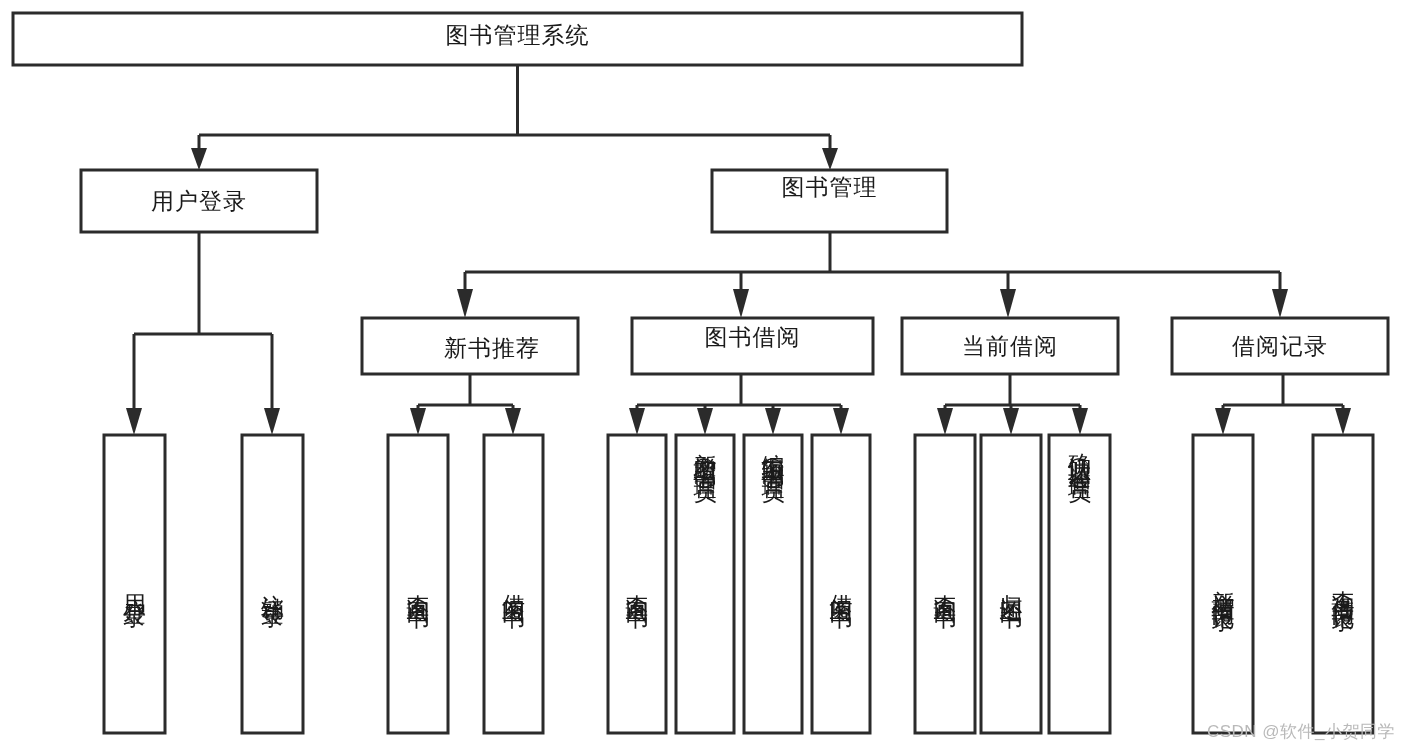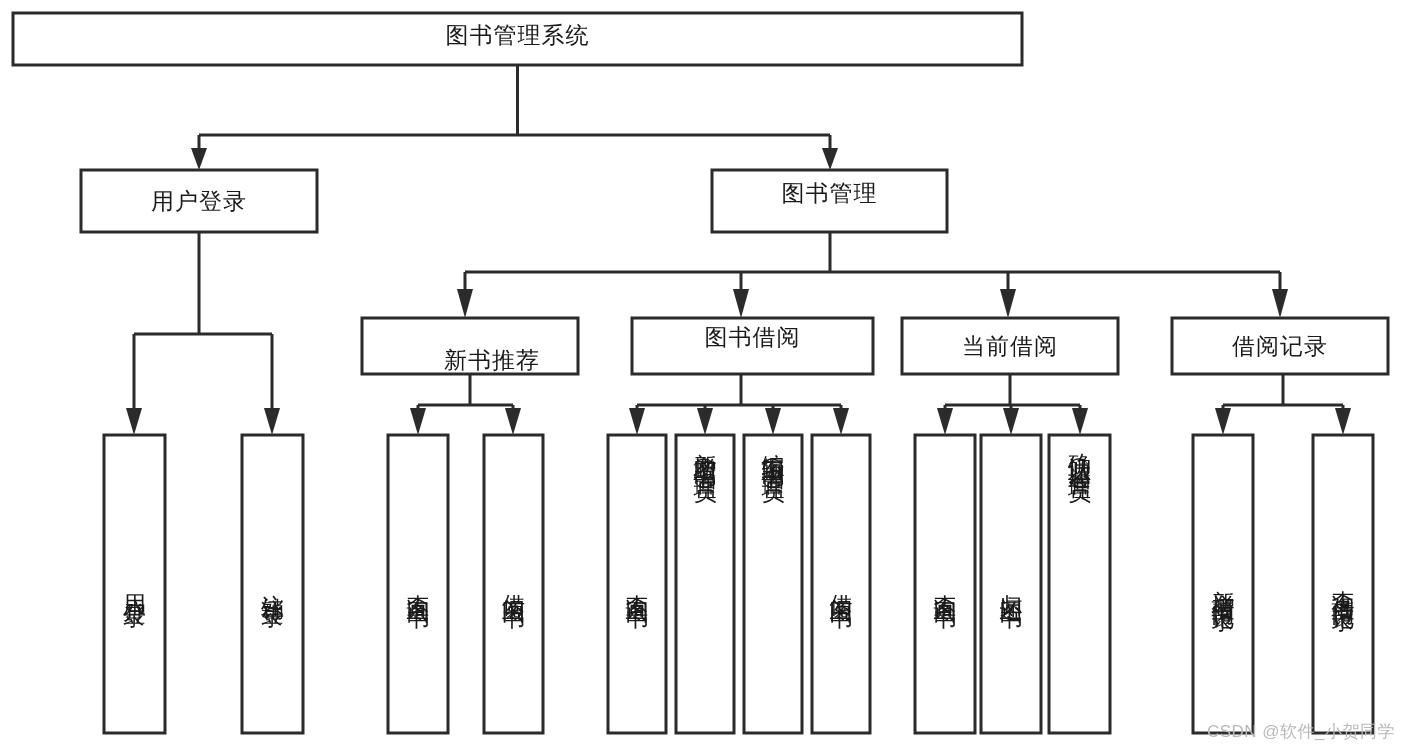--- a/index.html
+++ b/index.html
@@ -182,25 +182,25 @@
     </g>
   </svg>
 
   <div class="hlabel-wrap" style="left:13px; top:13px; width:1009px; height:44px;">
     <span class="hlabel-text">图书管理系统</span>
   </div>
 
   <div class="hlabel-wrap" style="left:81px; top:170px; width:236px; height:62px;">
     <span class="hlabel-text">用户登录</span>
   </div>
-  <div class="hlabel-wrap" style="left:712px; top:170px; width:235px; height:46px;">
+  <div class="hlabel-wrap" style="left:712px; top:164px; width:235px; height:46px;">
     <span class="hlabel-text">图书管理</span>
   </div>
 
-  <div class="hlabel-wrap" style="left:362px; top:332px; width:260px; height:56px;">
+  <div class="hlabel-wrap" style="left:362px; top:320px; width:260px; height:56px;">
     <span class="hlabel-text">新书推荐</span>
   </div>
   <div class="hlabel-wrap" style="left:632px; top:318px; width:241px; height:39px;">
     <span class="hlabel-text">图书借阅</span>
   </div>
   <div class="hlabel-wrap" style="left:902px; top:318px; width:216px; height:56px;border-radius:17px;">
     <span class="hlabel-text">当前借阅</span>
   </div>
   <div class="hlabel-wrap" style="left:1172px; top:318px; width:216px; height:56px;text-align:right;">
     <span class="hlabel-text">借阅记录</span>

